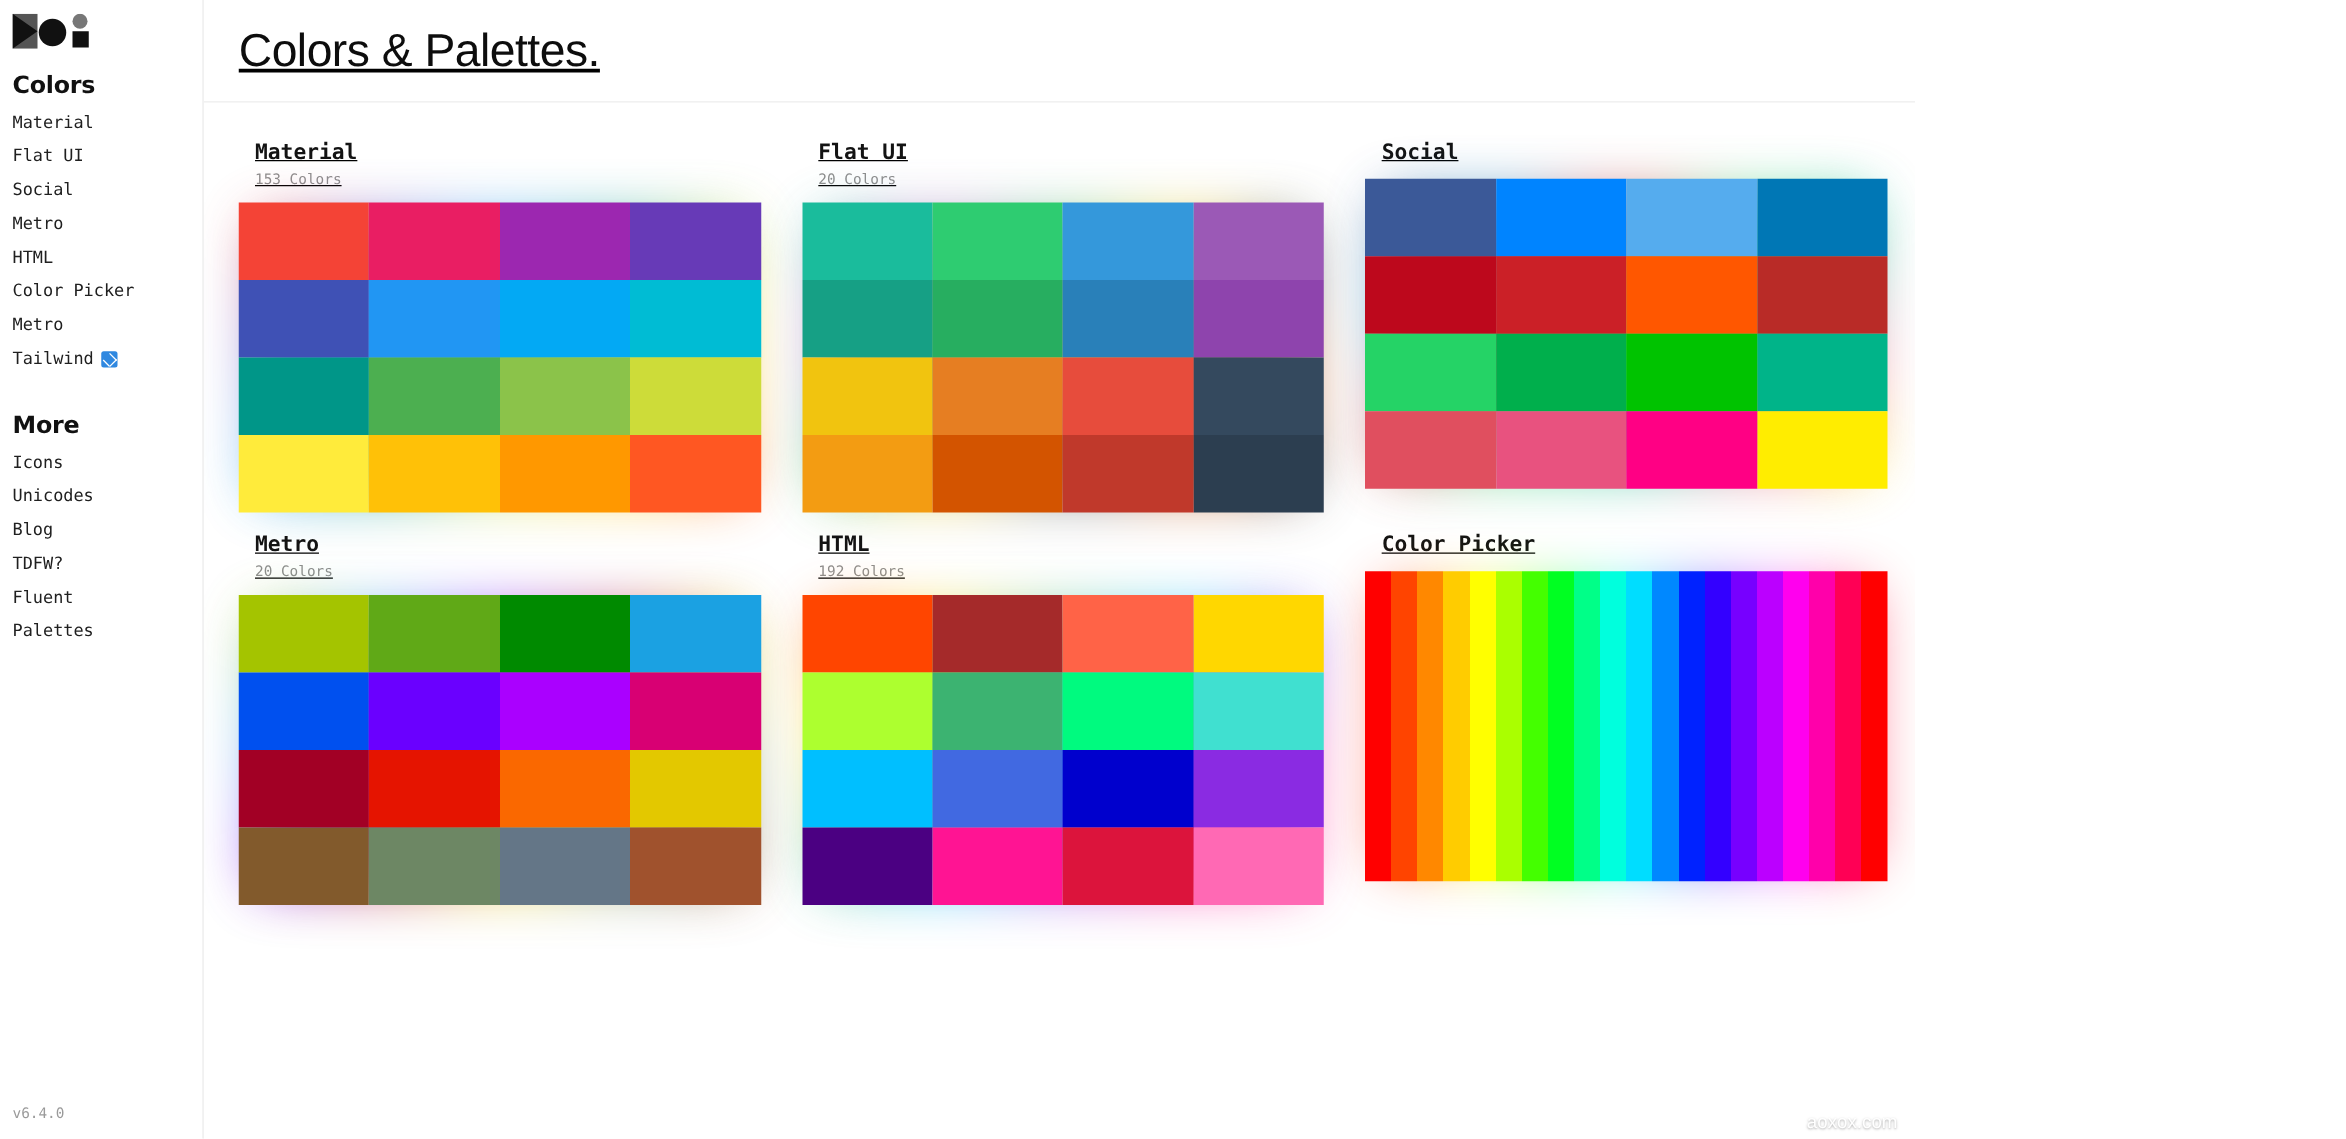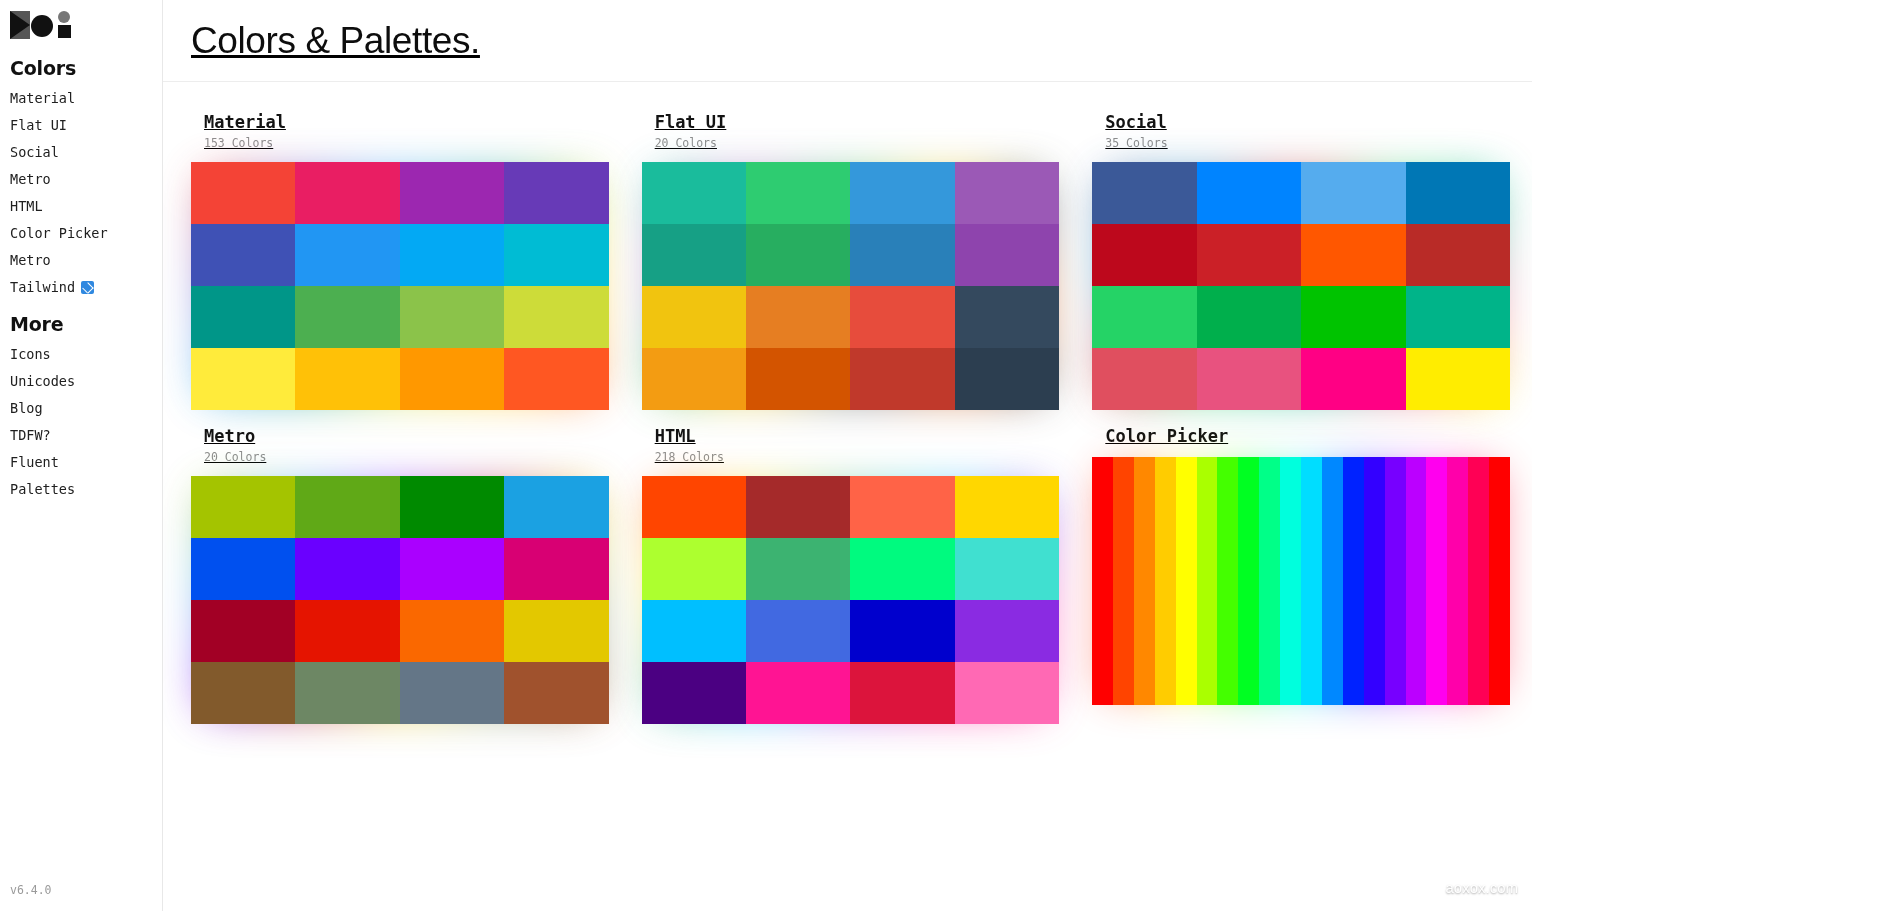--- a/index.html
+++ b/index.html
@@ -71,21 +71,21 @@
     transform: rotate(45deg);
   }
   .ext-icon::after {
     content: "";
     position: absolute;
     left: 3px; top: 3px;
     width: 7px; height: 7px;
     border-bottom: 1.6px solid #ffffff;
     transform: rotate(45deg);
   }
-  .more-title { margin-top: 12px; }
+  .more-title { margin-top: 28px; }
   .version {
     position: absolute;
     left: 10px;
     bottom: 14px;
     font-family: "DejaVu Sans Mono", "Liberation Mono", monospace;
     font-size: 11.5px;
     color: #9a9a9a;
   }
 
   
@@ -170,21 +170,21 @@
   }
   .spectrum {
     position: relative;
     z-index: 1;
     width: 100%; height: 100%;
     cursor: crosshair;
   }
   .watermark {
     position: absolute;
     right: 14px;
-    bottom: 15px;
+    bottom: 5px;
     z-index: 5;
     font-family: "Liberation Sans", sans-serif;
     font-size: 15px;
     color: #ffffff;
     text-shadow: 0 1px 2px rgba(0,0,0,0.35);
   }
 </style>
 </head>
 <body>
 
@@ -309,21 +309,20 @@
               <div class="swatch" title="#f39c12" style="background: rgb(243, 156, 18);"></div>
               <div class="swatch" title="#d35400" style="background: rgb(211, 84, 0);"></div>
               <div class="swatch" title="#c0392b" style="background: rgb(192, 57, 43);"></div>
               <div class="swatch" title="#2c3e50" style="background: rgb(44, 62, 80);"></div>
             </div>
           </div>
         </div>
         <div class="card">
           <div class="card-head">
             <div class="card-title">Social</div>
-            <div class="card-sub">35 Colors</div>
           </div>
           <div class="swatch-wrap">
             <div class="swatch-glow" style="background: linear-gradient(135deg, rgb(59, 89, 152), rgb(0, 119, 181), rgb(203, 32, 39), rgb(37, 211, 102), rgb(0, 180, 137), rgb(232, 82, 127), rgb(255, 237, 0));"></div>
             <div class="swatch-grid">
               <div class="swatch" title="#3b5998" style="background: rgb(59, 89, 152);"></div>
               <div class="swatch" title="#0084ff" style="background: rgb(0, 132, 255);"></div>
               <div class="swatch" title="#55acee" style="background: rgb(85, 172, 238);"></div>
               <div class="swatch" title="#0077b5" style="background: rgb(0, 119, 181);"></div>
               <div class="swatch" title="#bd081c" style="background: rgb(189, 8, 28);"></div>
               <div class="swatch" title="#cb2027" style="background: rgb(203, 32, 39);"></div>
@@ -363,21 +362,21 @@
               <div class="swatch" title="#825a2c" style="background: rgb(130, 90, 44);"></div>
               <div class="swatch" title="#6d8764" style="background: rgb(109, 135, 100);"></div>
               <div class="swatch" title="#647687" style="background: rgb(100, 118, 135);"></div>
               <div class="swatch" title="#a0522d" style="background: rgb(160, 82, 45);"></div>
             </div>
           </div>
         </div>
         <div class="card">
           <div class="card-head">
             <div class="card-title">HTML</div>
-            <div class="card-sub">218 Colors</div>
+            <div class="card-sub">192 Colors</div>
           </div>
           <div class="swatch-wrap">
             <div class="swatch-glow" style="background: linear-gradient(135deg, rgb(255, 69, 0), rgb(255, 215, 0), rgb(60, 179, 113), rgb(0, 191, 255), rgb(138, 43, 226), rgb(255, 20, 147), rgb(255, 105, 180));"></div>
             <div class="swatch-grid">
               <div class="swatch" title="#ff4500" style="background: rgb(255, 69, 0);"></div>
               <div class="swatch" title="#a52a2a" style="background: rgb(165, 42, 42);"></div>
               <div class="swatch" title="#ff6347" style="background: rgb(255, 99, 71);"></div>
               <div class="swatch" title="#ffd700" style="background: rgb(255, 215, 0);"></div>
               <div class="swatch" title="#adff2f" style="background: rgb(173, 255, 47);"></div>
               <div class="swatch" title="#3cb371" style="background: rgb(60, 179, 113);"></div>

